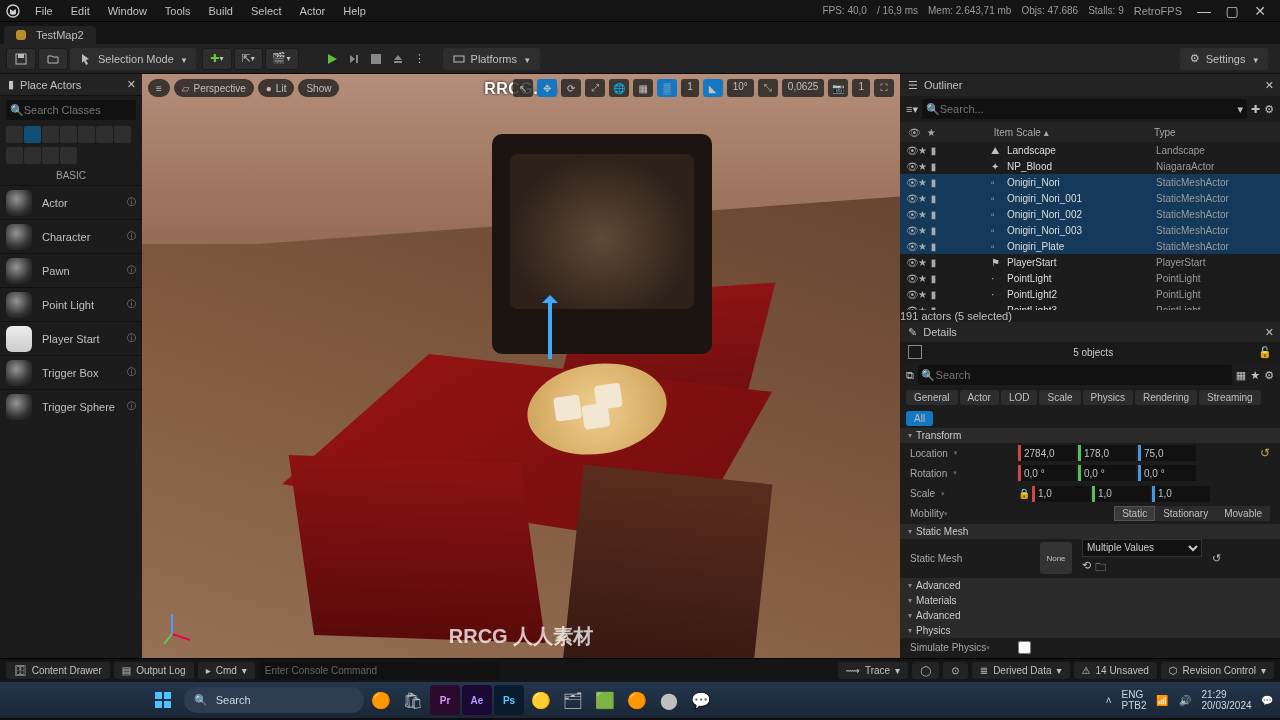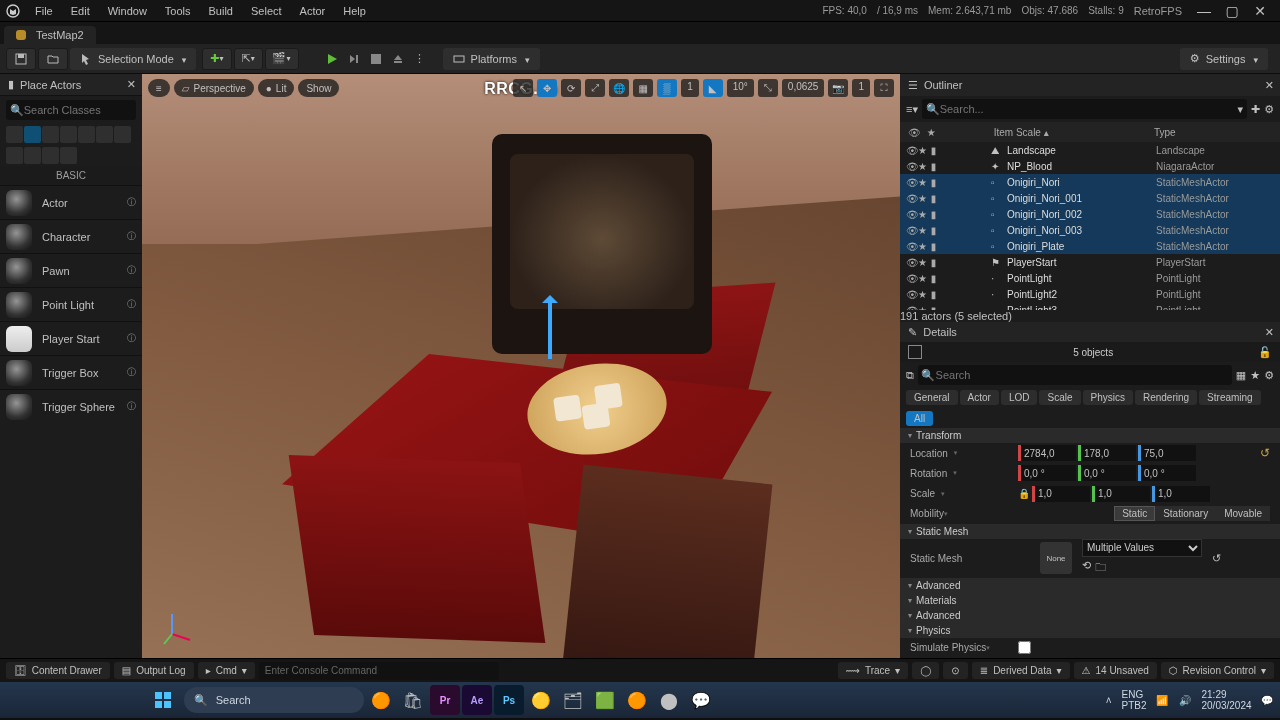--- a/index.html
+++ b/index.html
@@ -302,20 +302,22 @@
       <div class="chair3"></div>
       <div class="gizmo-z"></div>
       <div class="axis-widget">
         <svg width="40" height="40">
             <line x1="12" y1="28" x2="30" y2="34" stroke="#e05" stroke-width="2"></line>
             <line x1="12" y1="28" x2="4" y2="38" stroke="#5c5" stroke-width="2"></line>
             <line x1="12" y1="28" x2="12" y2="8" stroke="#59f" stroke-width="2"></line>
           </svg>
       </div>
       <div class="vp-watermark">RRCG.cn</div>
+      <div class="vp-logo">RRCG
+人人素材</div>
     </div>
     <div class="vp-topbar">
       <div class="pill">≡</div>
       <div class="pill">▱ <span>Perspective</span></div>
       <div class="pill">● <span>Lit</span></div>
       <div class="pill">Show</div>
       <div class="spacer"></div>
       <div class="ibtn">↖</div>
       <div class="ibtn blue">✥</div>
       <div class="ibtn">⟳</div>

